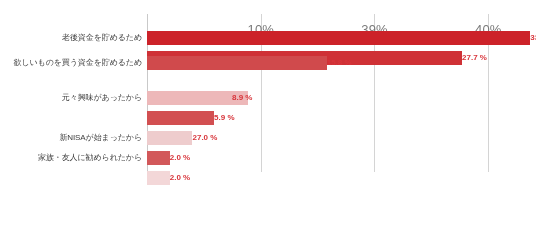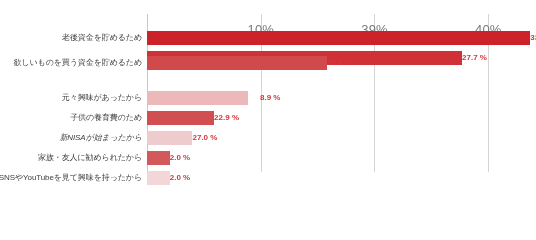--- a/index.html
+++ b/index.html
@@ -126,37 +126,35 @@
           <div class="bar-value" style="left: 315.067px; color: rgb(216, 53, 59);">27.7 %</div>
         </div>
         <div class="row" style="top: 39px;">
           <div class="cat-label" style="color: rgb(60, 60, 60);">欲しいものを買う資金を貯めるため</div>
           <div class="bar" style="width: 179.713px; background: rgb(208, 74, 76);"></div>
           <div class="bar-value" style="left: 179.713px; color: rgb(216, 53, 59);">15.8 %</div>
         </div>
         <div class="row" style="top: 74px;">
           <div class="cat-label" style="color: rgb(60, 60, 60);">元々興味があったから</div>
           <div class="bar" style="width: 101.231px; background: rgb(237, 184, 185);"></div>
-          <div class="bar-value" style="left: 113px; color: rgb(216, 53, 59);">8.9 %</div>
+          <div class="bar-value" style="left: 85px; color: rgb(216, 53, 59);">8.9 %</div>
         </div>
         <div class="row" style="top: 94px;">
-          <div class="cat-label" style="color: rgb(60, 60, 60);">子供の養育費のため</div>
           <div class="bar" style="width: 67.1082px; background: rgb(210, 79, 81);"></div>
-          <div class="bar-value" style="left: 67.1082px; color: rgb(216, 53, 59);">22.9 %</div>
+          <div class="bar-value" style="left: 67.1082px; color: rgb(216, 53, 59);">5.9 %</div>
         </div>
         <div class="row" style="top: 114px;">
-          <div class="cat-label" style="color: rgb(60, 60, 60); font-style: italic;">新NISAが始まったから</div>
+          <div class="cat-label" style="color: rgb(60, 60, 60);">新NISAが始まったから</div>
           <div class="bar" style="width: 45.4971px; background: rgb(238, 204, 205);"></div>
           <div class="bar-value" style="left: 45.4971px; color: rgb(216, 53, 59);">27.0 %</div>
         </div>
         <div class="row" style="top: 134px;">
           <div class="cat-label" style="color: rgb(60, 60, 60);">家族・友人に勧められたから</div>
           <div class="bar" style="width: 22.7485px; background: rgb(210, 88, 90);"></div>
           <div class="bar-value" style="left: 22.7485px; color: rgb(216, 53, 59);">2.0 %</div>
         </div>
         <div class="row" style="top: 154px;">
-          <div class="cat-label" style="color: rgb(60, 60, 60);">SNSやYouTubeを見て興味を持ったから</div>
           <div class="bar" style="width: 22.7485px; background: rgb(243, 215, 216);"></div>
           <div class="bar-value" style="left: 22.7485px; color: rgb(216, 53, 59);">2.0 %</div>
         </div>
       </div>
   </div>
 </div>
 
 </body></html>

